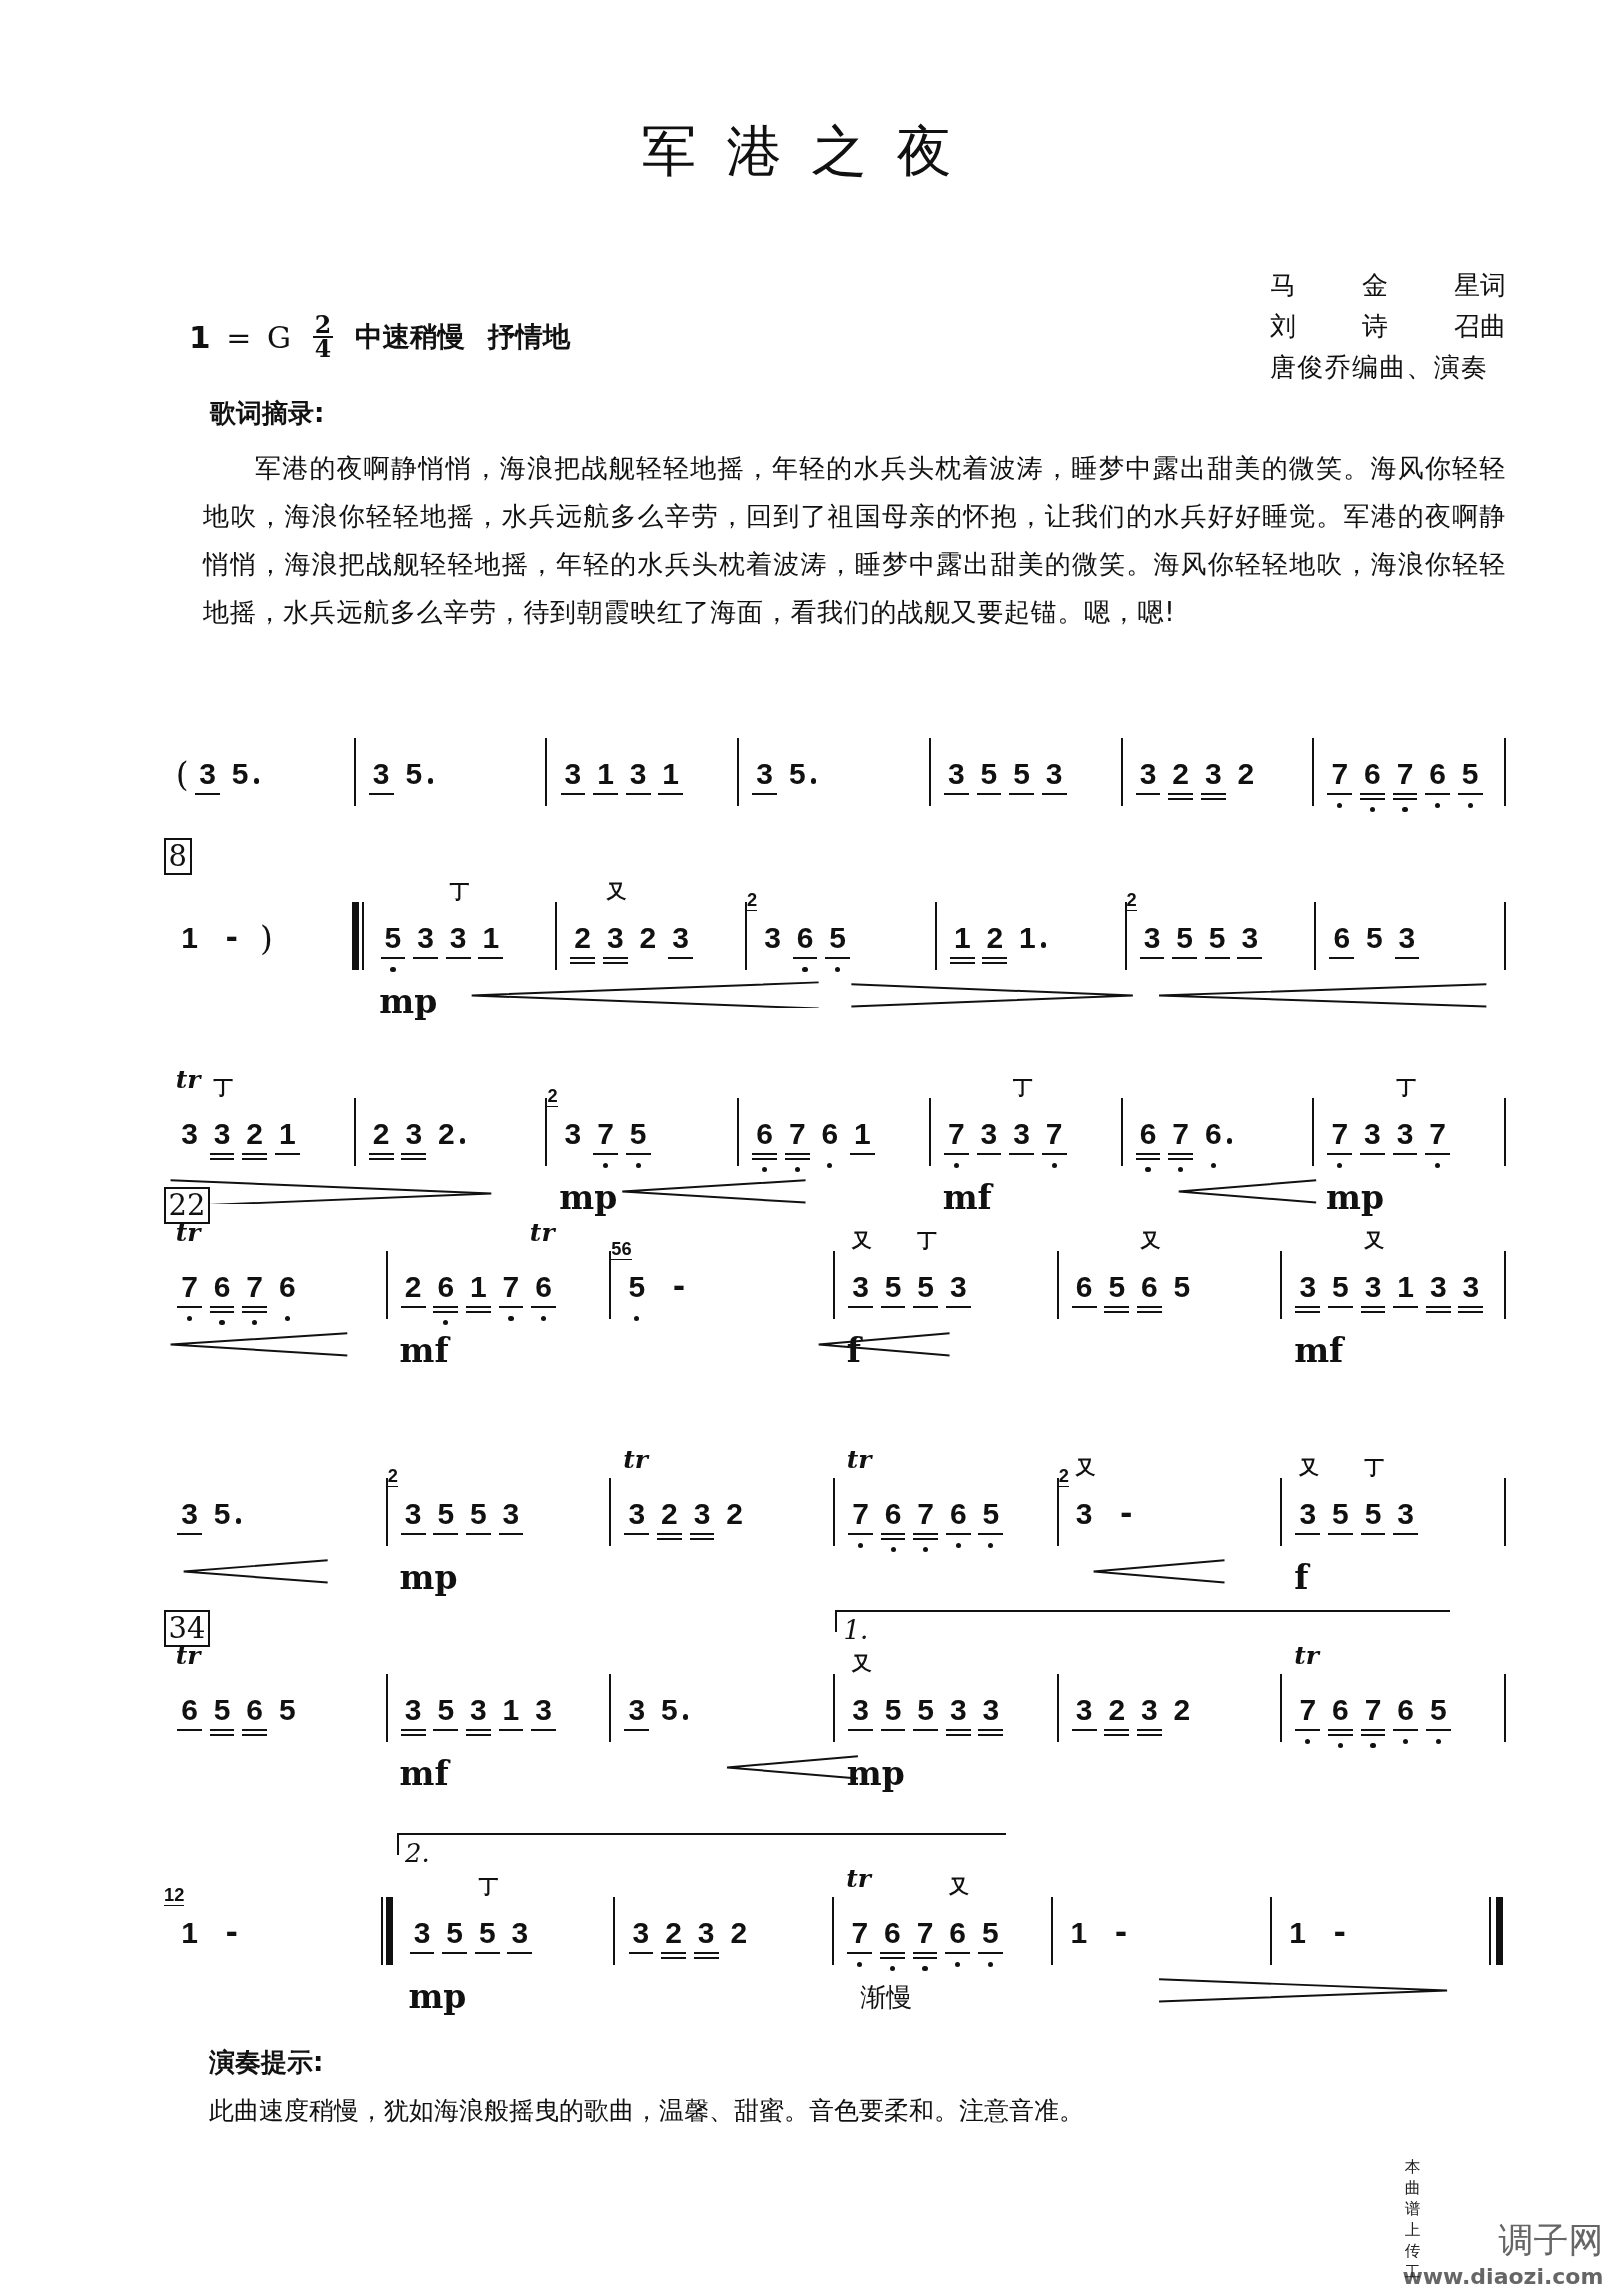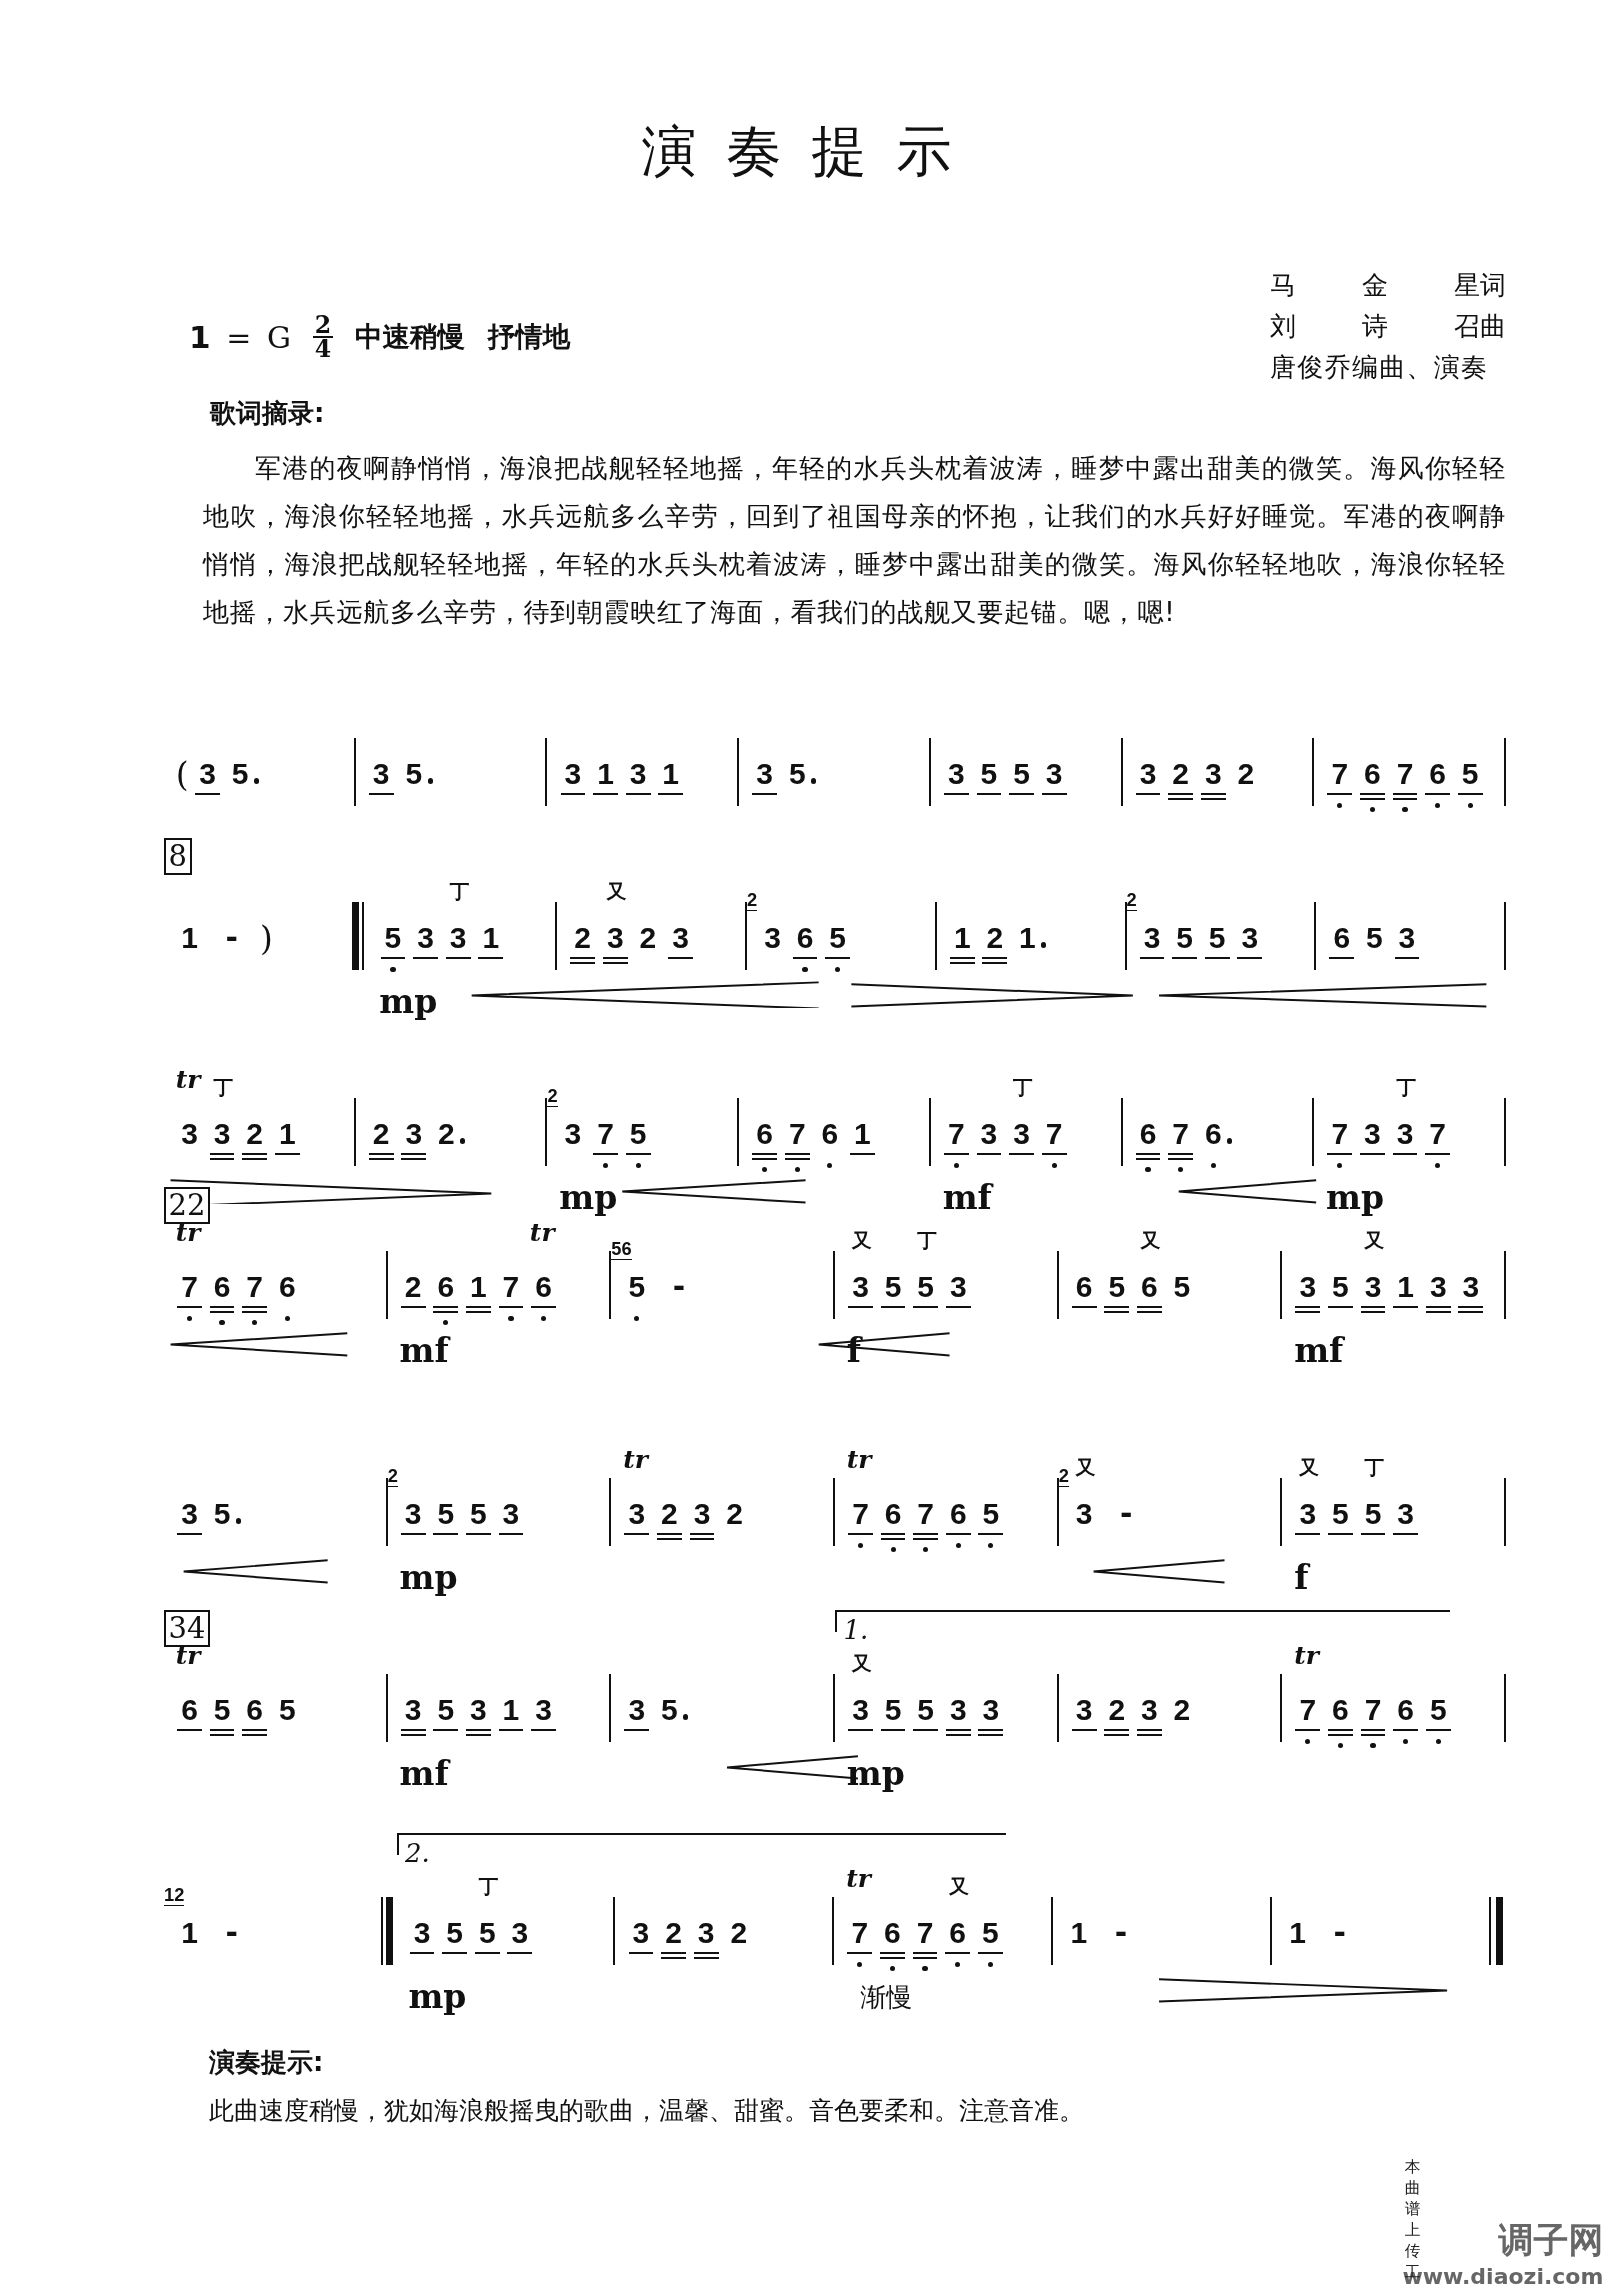--- a/index.html
+++ b/index.html
@@ -47,28 +47,28 @@
   .fing { font-size: 19.6px; top: -46px; left: 1.3px; }
   .dyn { position: absolute; font-family: "DejaVu Serif", serif; font-weight: bold; font-size: 33px; }
   .hairpin { position: absolute; height: 29px; }
   .volta { position: absolute; border-top: 2.6px solid #111; height: 19.6px; }
   .volta .vlabel { position: absolute; top: 2.6px; left: 6.5px; font-family: "DejaVu Serif", serif; font-style: italic; font-size: 26px; }
   .volta.left-edge { border-left: 2px solid #111; }
   .text-mark { position: absolute; font-size: 26px; }
   .paren { font-family: "DejaVu Serif", serif; font-size: 33px; font-weight: 400; margin: 0 2.6px 17px; }
   .dash { font-size: 30px; font-weight: bold; margin: 0 19.6px 19.6px; }
   .watermark { right: 19.6px; bottom: 6.5px; text-align: right; }
-  .watermark .site { font-size: 35px; font-weight: bold; color: #666; }
+  .watermark .site { font-size: 35px; font-weight: normal; color: #666; }
   .watermark .url { font-size: 22px; font-weight: bold; color: #666; }
   .watermark .up { position: absolute; right: 183px; bottom: 5.2px; font-size: 15.7px; color: #222; }
 </style>
 </head>
 <body>
 
-<div class="abs title">演奏提示</div>
+<div class="abs title">军港之夜</div>
 
 <div class="abs credits">
   <div class="row">
     <span>马</span>
     <span>金</span>
     <span>星词</span>
   </div>
   <div class="row">
     <span>刘</span>
     <span>诗</span>

